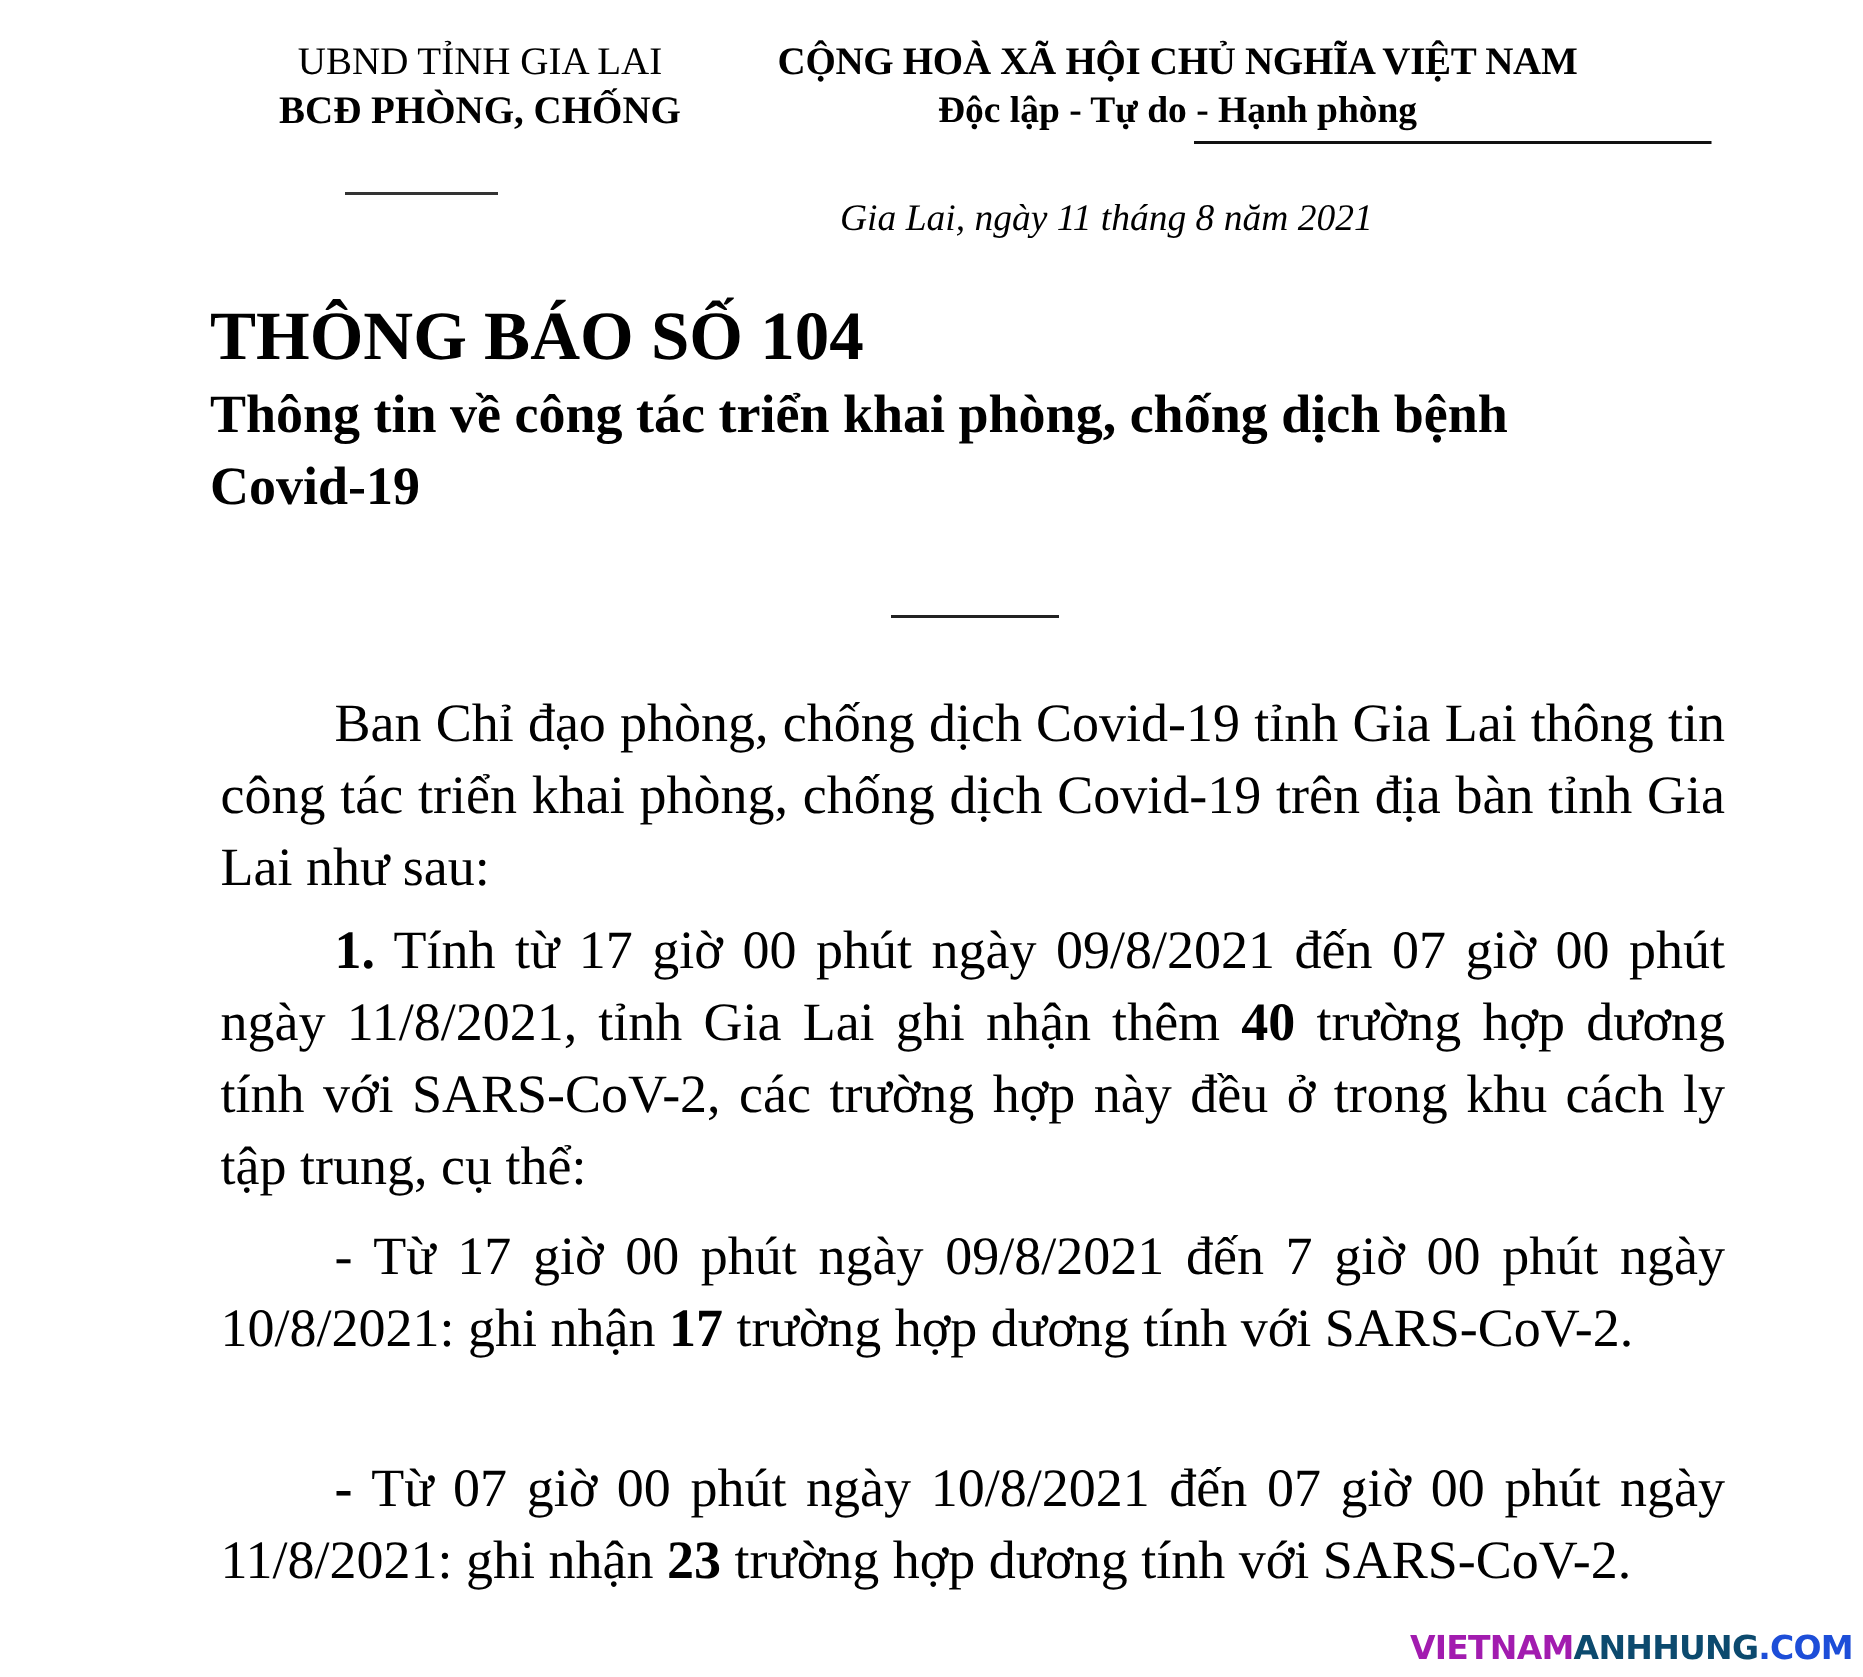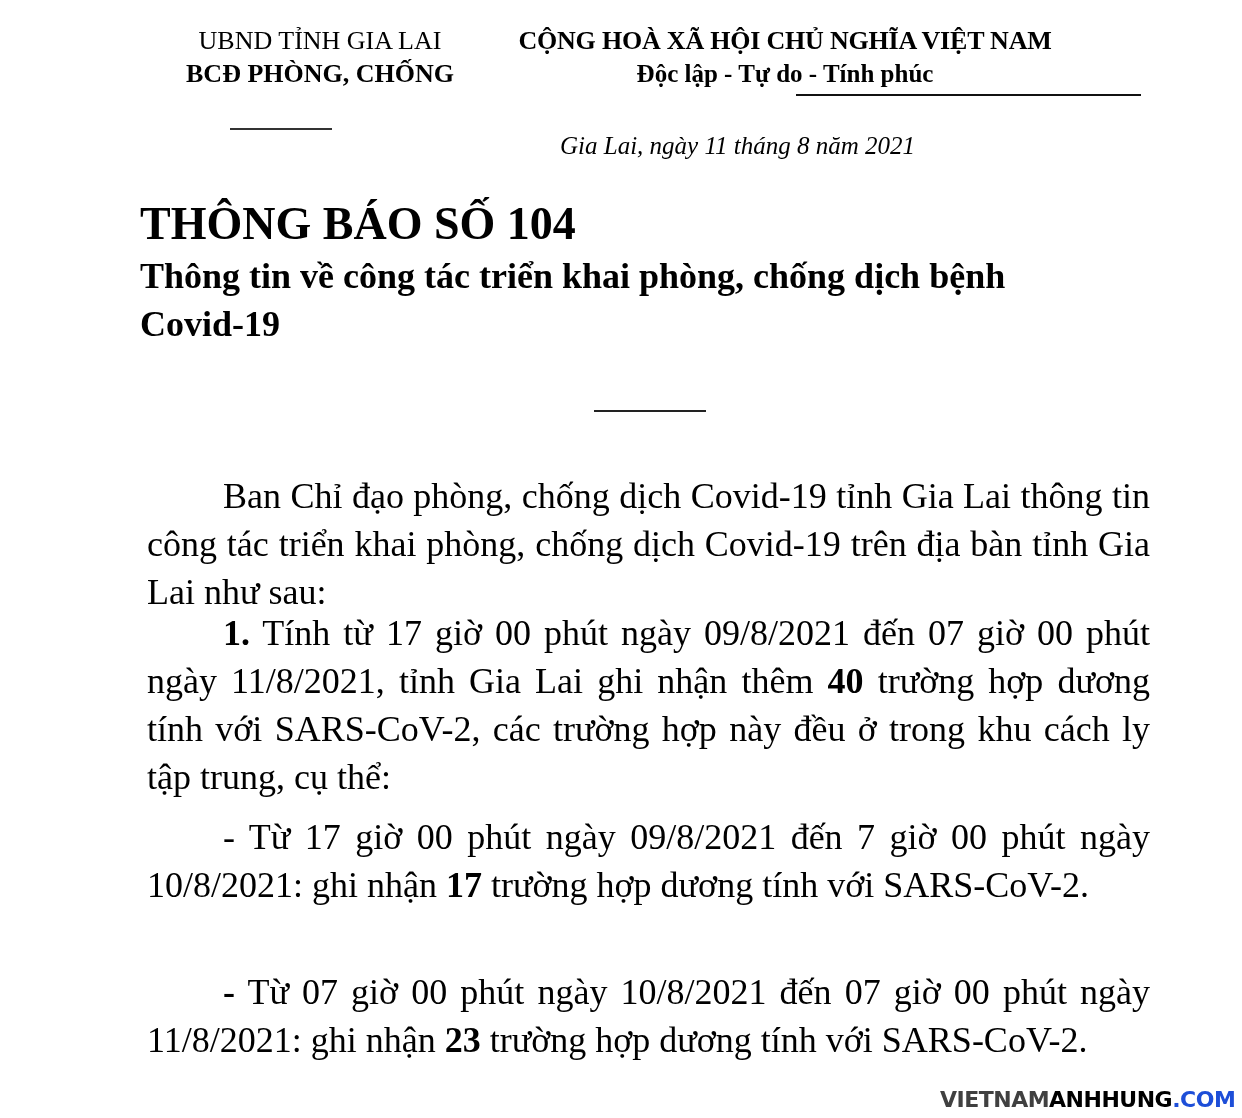--- a/index.html
+++ b/index.html
@@ -73,51 +73,51 @@
     
     .body-text {
       left: 147px; width: 1003px;
       font-size: 36px;
       line-height: 48px;
       text-align: justify;
       text-indent: 76px;
       margin: 0;
     }
     .body-text b { font-weight: bold; }
-    .p1 { top: 472px; }
+    .p1 { top: 458px; }
     .p2 { top: 609px; }
     .p3 { top: 813px; }
     .p4 { top: 968px; }
 
     
     .watermark {
       left: 940px; top: 1087px;
       font-family: "DejaVu Sans", "Liberation Sans", sans-serif;
       font-weight: bold;
       font-size: 22px;
       line-height: 26px;
       letter-spacing: -0.5px;
       white-space: nowrap;
     }
-    .watermark .wm-a { color: #404040; }
-    .watermark .wm-b { color: #000000; }
+    .watermark .wm-a { color: #a21caf; }
+    .watermark .wm-b { color: #0c4a6e; }
     .watermark .wm-c { color: #1d4ed8; }
   </style>
 </head>
 <body>
 
 <div class="abs hdr-left">
   <span class="org-parent">UBND TỈNH GIA LAI</span>
   <span class="org-name">BCĐ PHÒNG, CHỐNG</span>
 </div>
 <div class="abs hdr-left-rule"></div>
 
 <div class="abs hdr-right">
   <span class="nation">CỘNG HOÀ XÃ HỘI CHỦ NGHĨA VIỆT NAM</span>
-  <span class="motto">Độc lập - Tự do - Tính phúc</span>
+  <span class="motto">Độc lập - Tự do - Hạnh phòng</span>
 </div>
 <div class="abs hdr-right-rule"></div>
 
 <div class="abs date-line">Gia Lai, ngày 11 tháng 8 năm 2021</div>
 
 <div class="abs title-block">
   <span class="doc-number">THÔNG BÁO SỐ 104</span>
   <span class="subject">Thông tin về công tác triển khai phòng, chống dịch bệnh</span>
   <span class="subject">Covid-19</span>
 </div>

